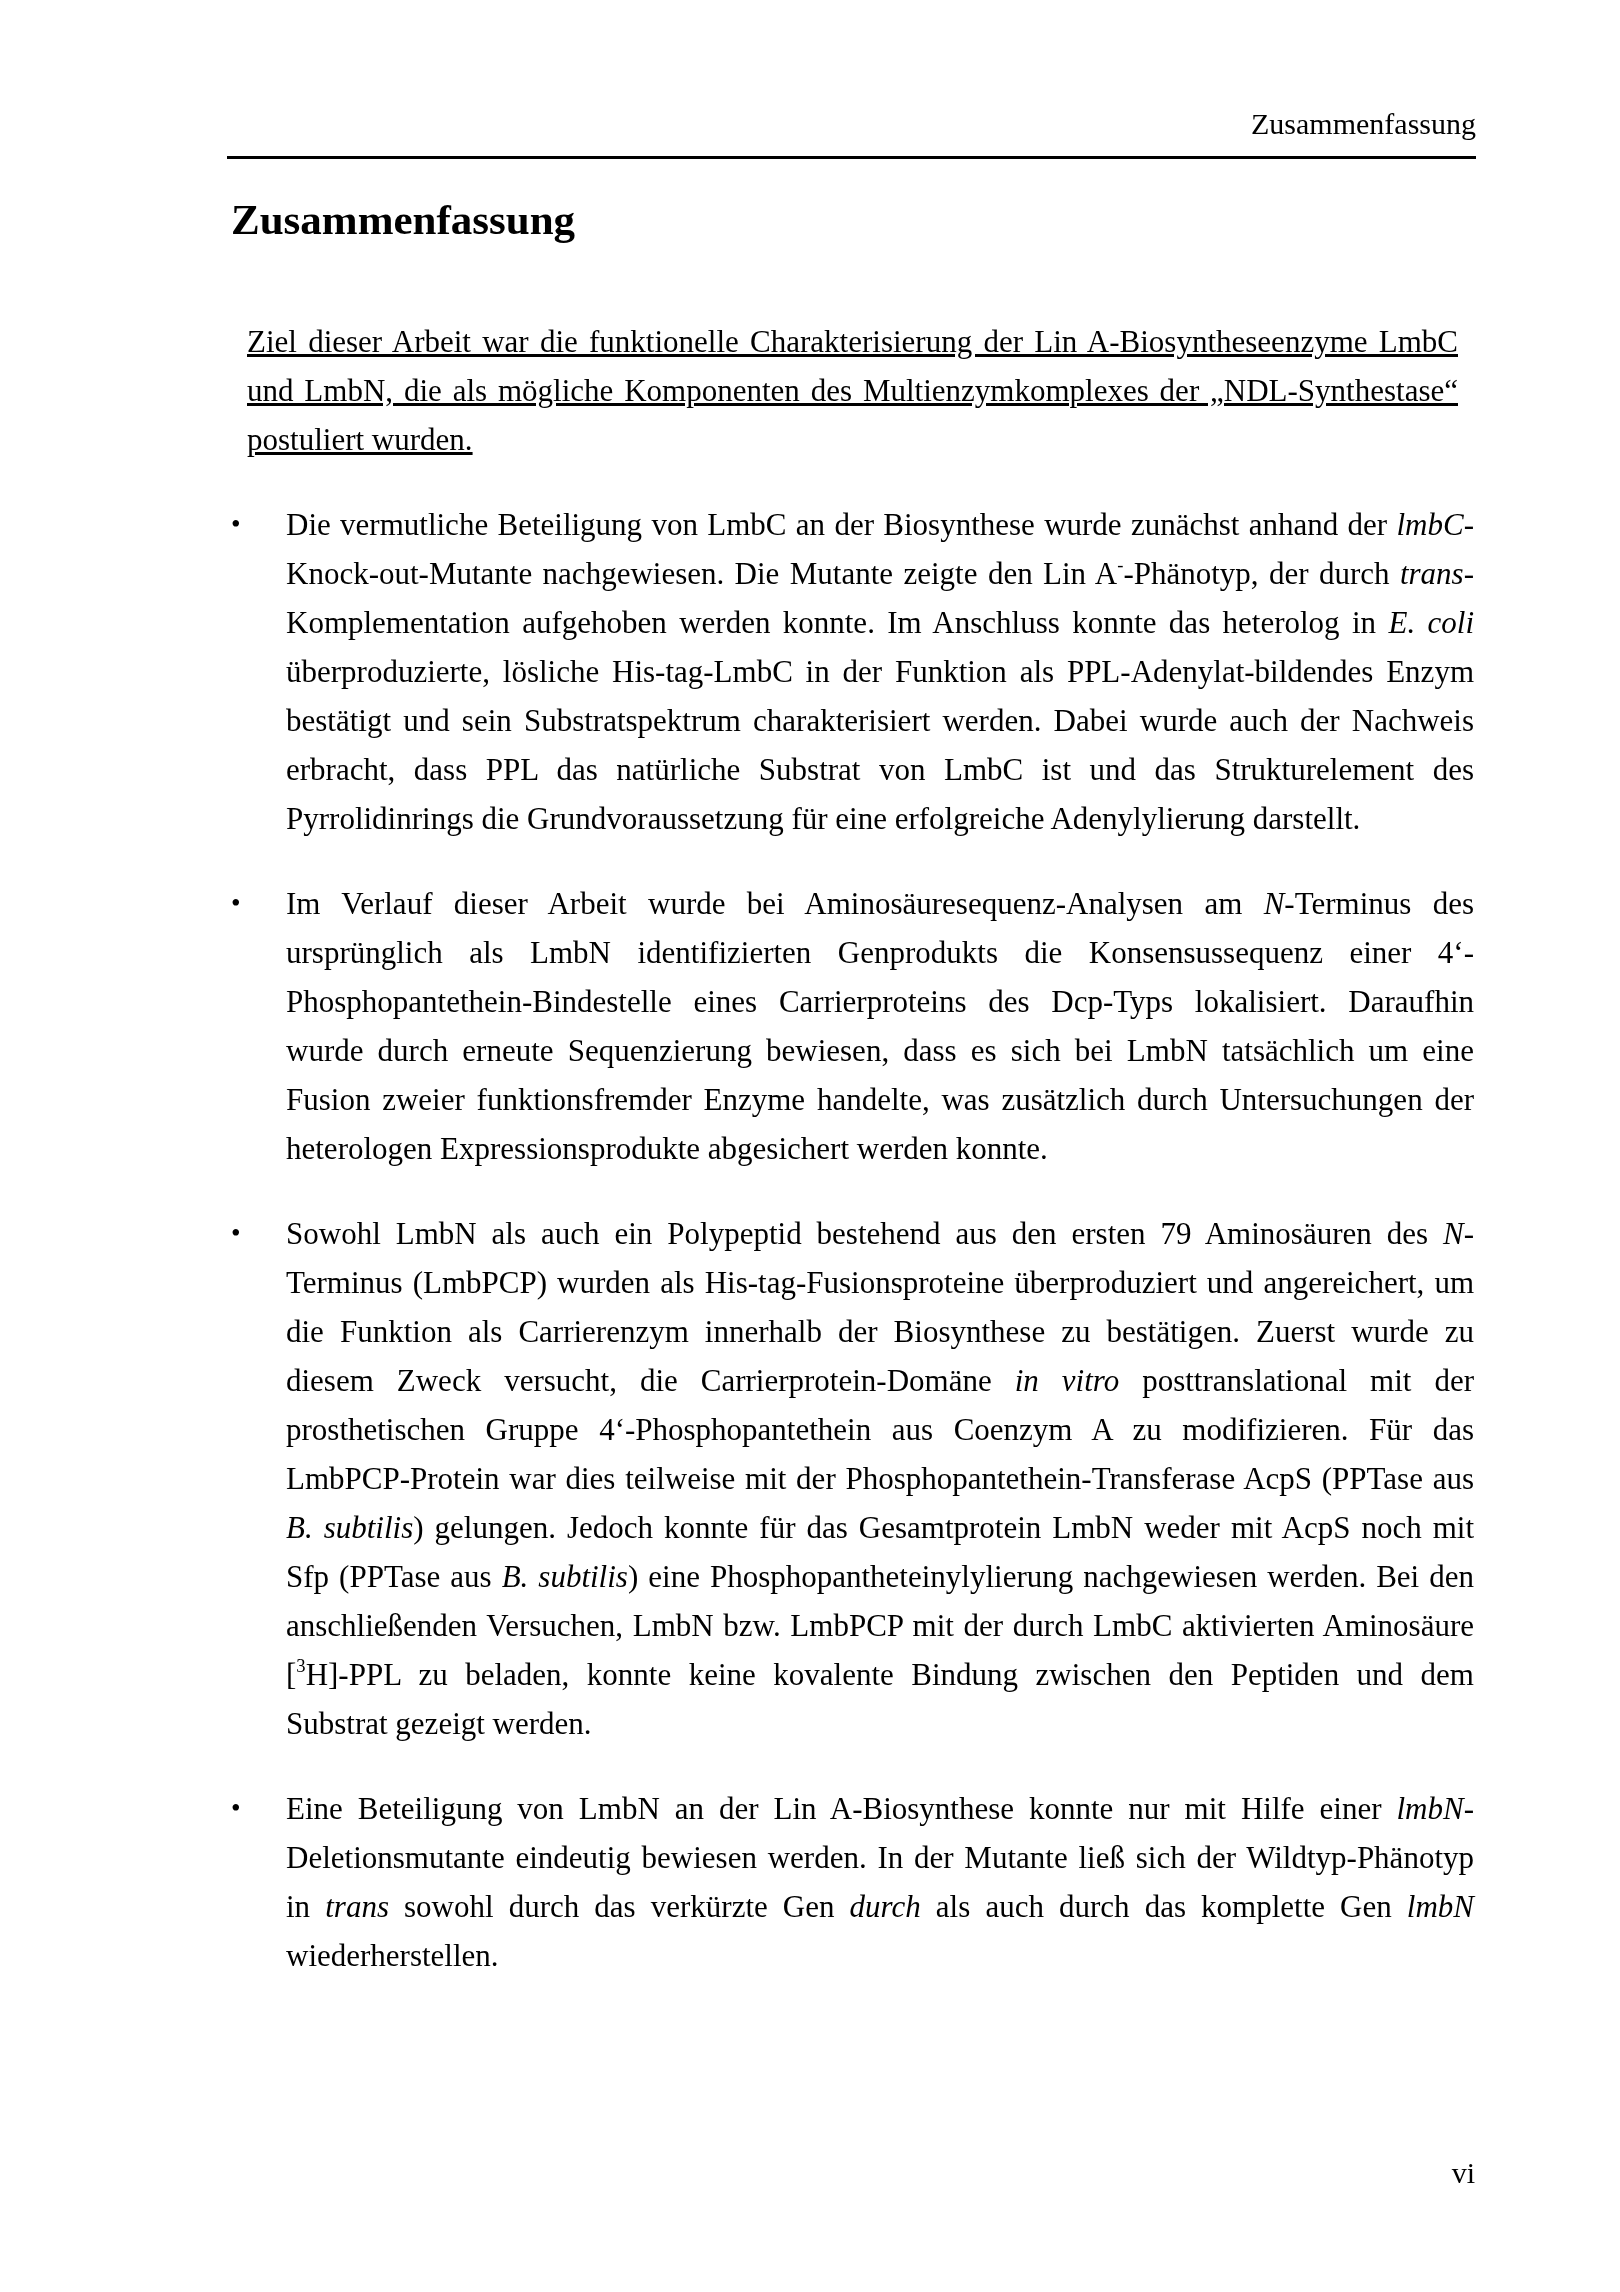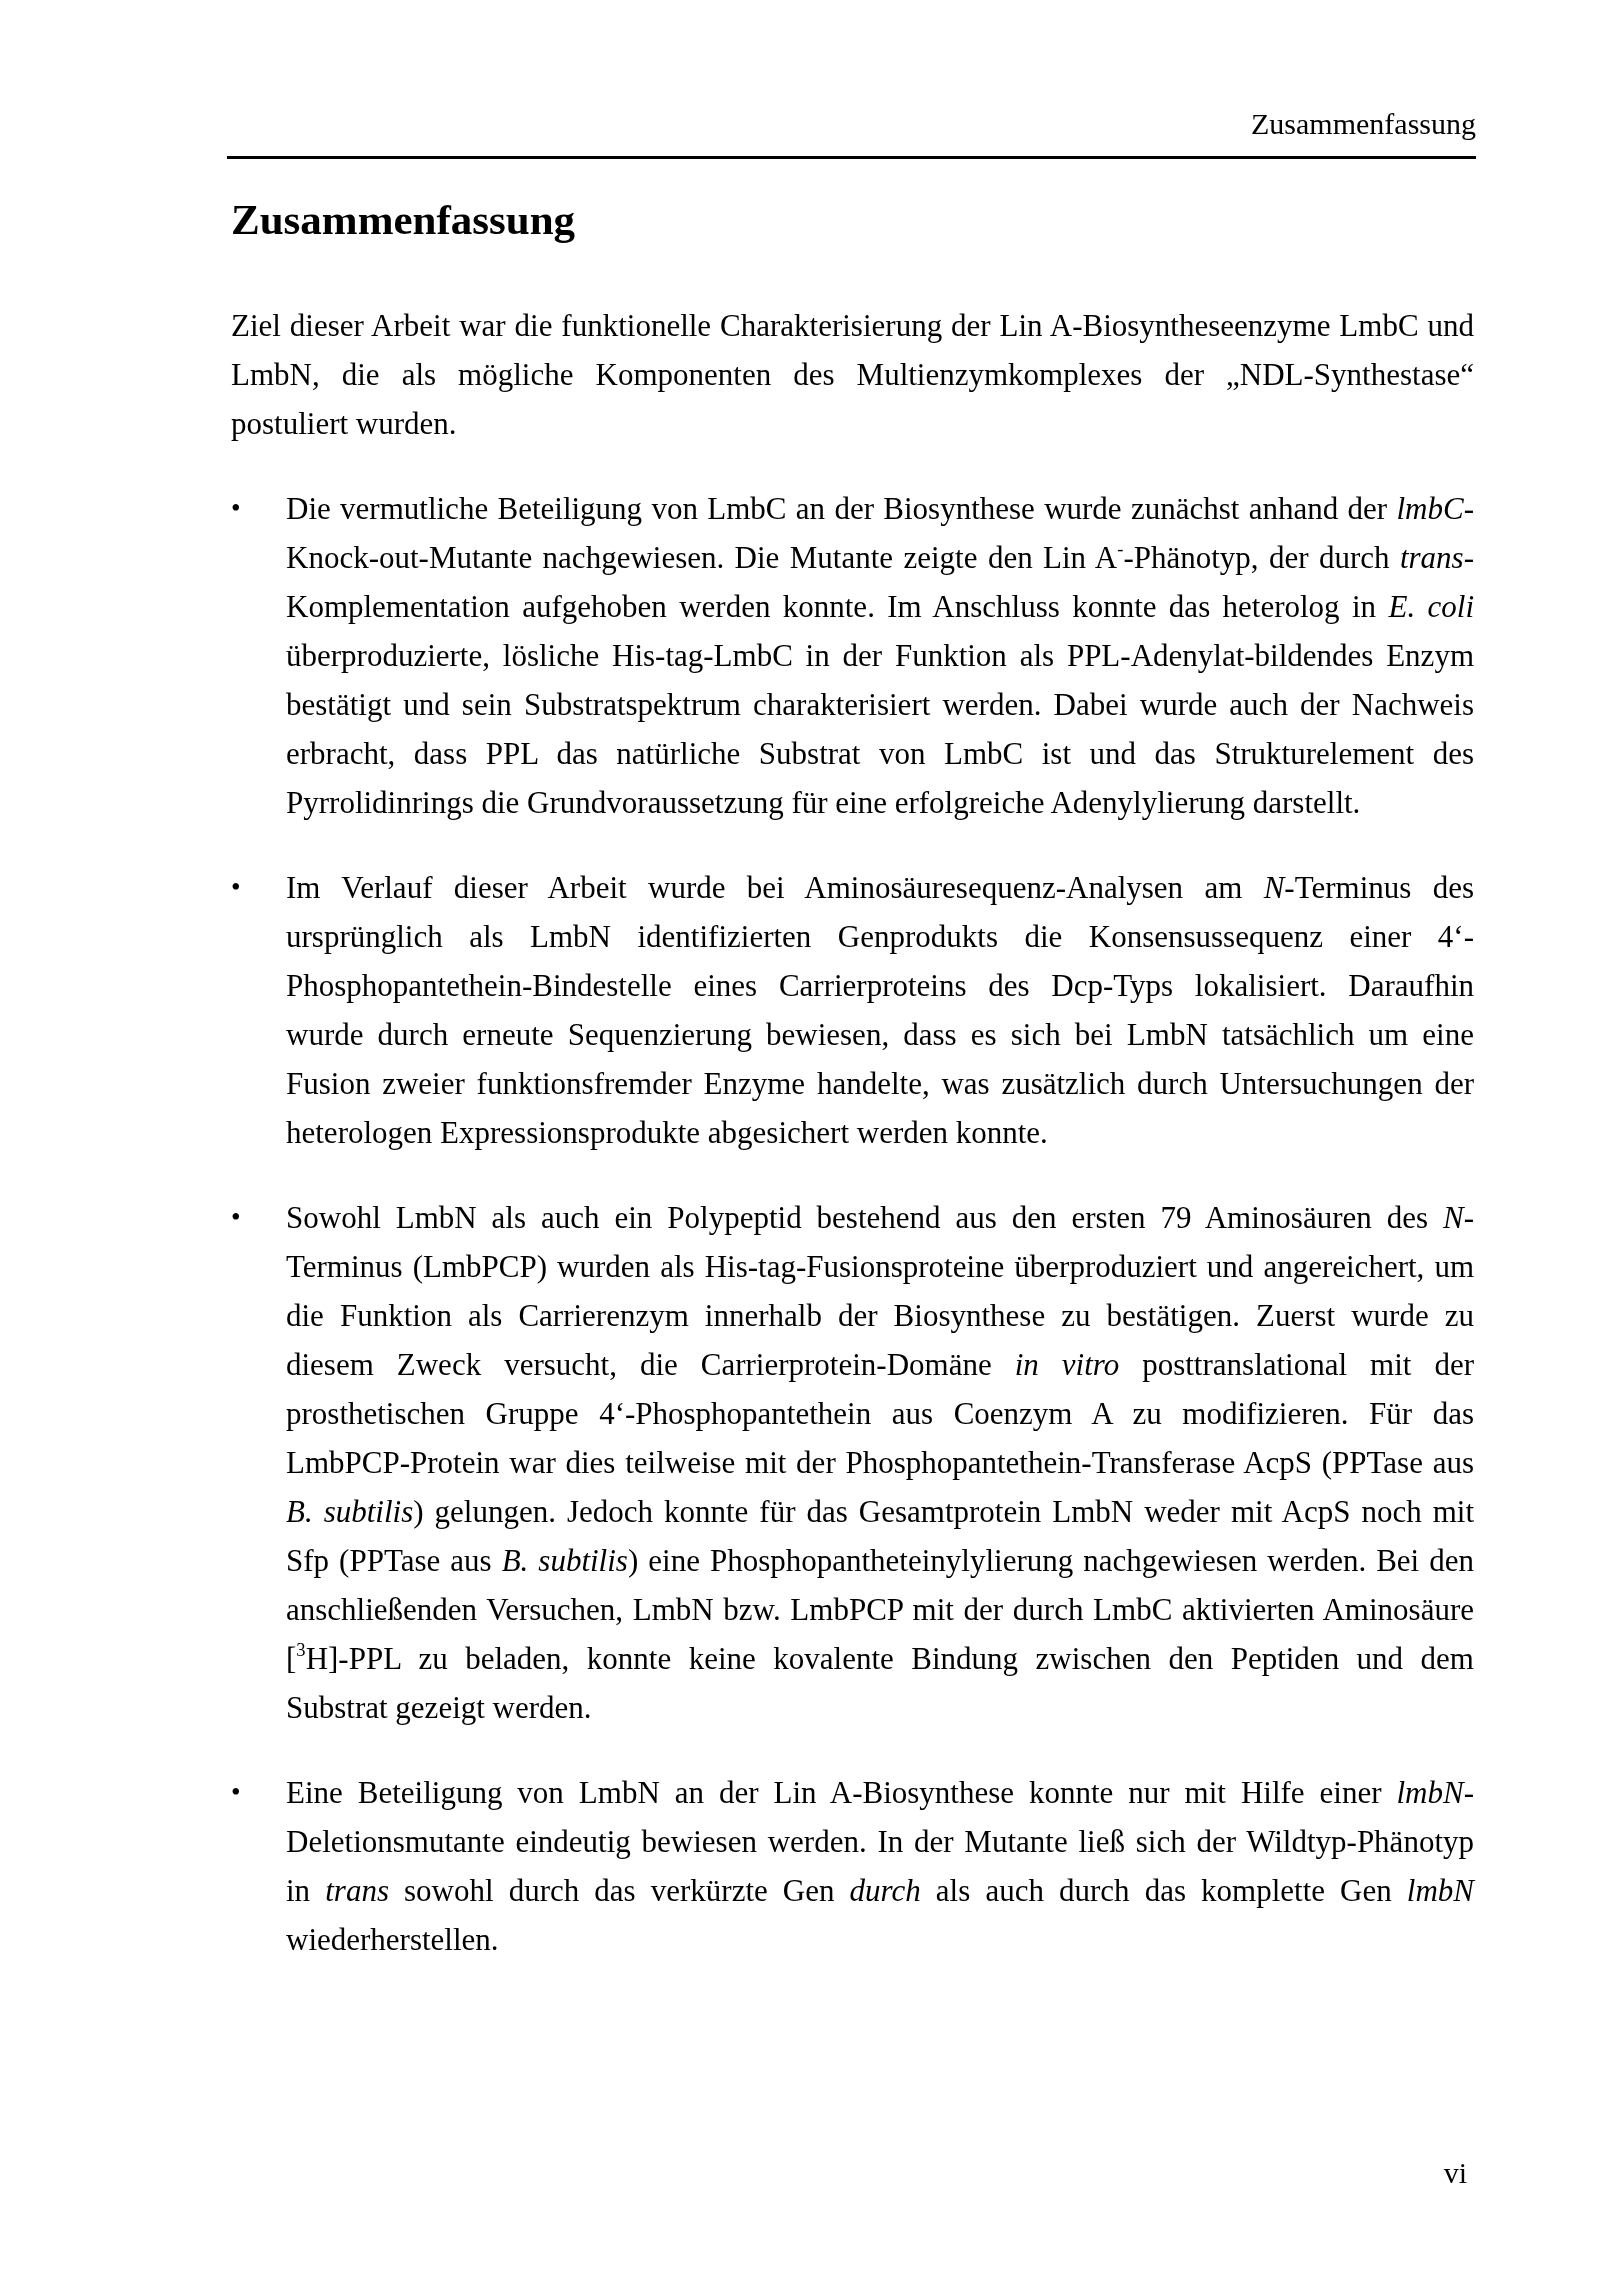--- a/index.html
+++ b/index.html
@@ -16,36 +16,36 @@
     height: 2.9px; background: #000;
   }
   .chapter-title {
     position: absolute; left: 231px; top: 192px; margin: 0;
     font-size: 43px; font-weight: bold; line-height: 55px;
   }
   .content {
     position: absolute; left: 231px; top: 301px; width: 1243px;
     font-size: 31px; line-height: 49px;
   }
-  .intro { margin: 0; text-align: justify; }
+  .intro { margin: 16px; text-align: justify; text-decoration: underline; }
   ul.bullets { list-style: none; margin: 0; padding: 0; }
   ul.bullets li {
     position: relative; padding-left: 55px; margin-top: 11.8px;
     text-align: justify;
   }
   ul.bullets li:first-child { margin-top: 12.7px; }
   .bullet-mark {
     position: absolute; left: 0; top: 0; width: 23.5px;
     text-align: left; font-size: 27.4px;
   }
   .item-text { display: block; margin-top: 36px; }
   i { font-style: italic; }
   sup { font-size: 60%; line-height: 0; vertical-align: 0.7em; }
   .page-number {
-    position: absolute; right: 153px; top: 2155px;
+    position: absolute; right: 145px; top: 2155px;
     font-size: 30px; line-height: 35px;
   }
 </style>
 </head>
 <body>
 
 <div class="running-header">Zusammenfassung</div>
 <div class="header-rule"></div>
 
 <h1 class="chapter-title">Zusammenfassung</h1>

